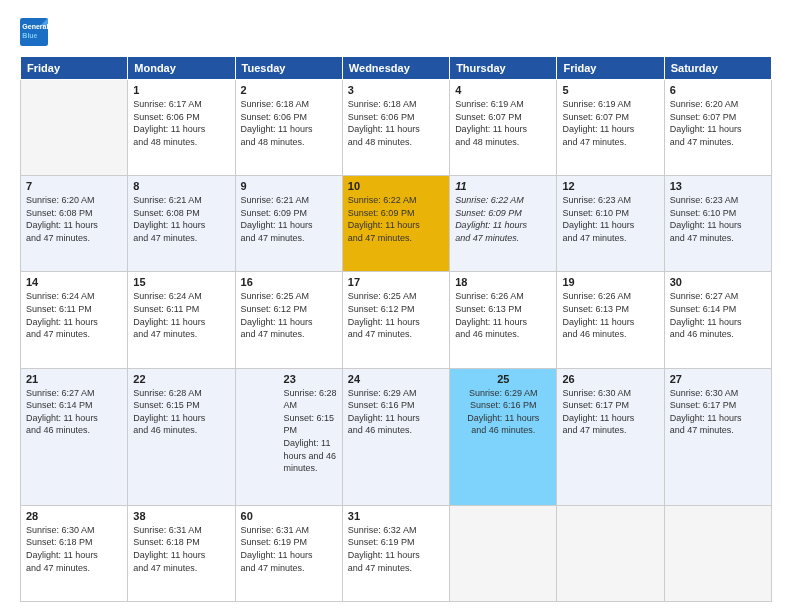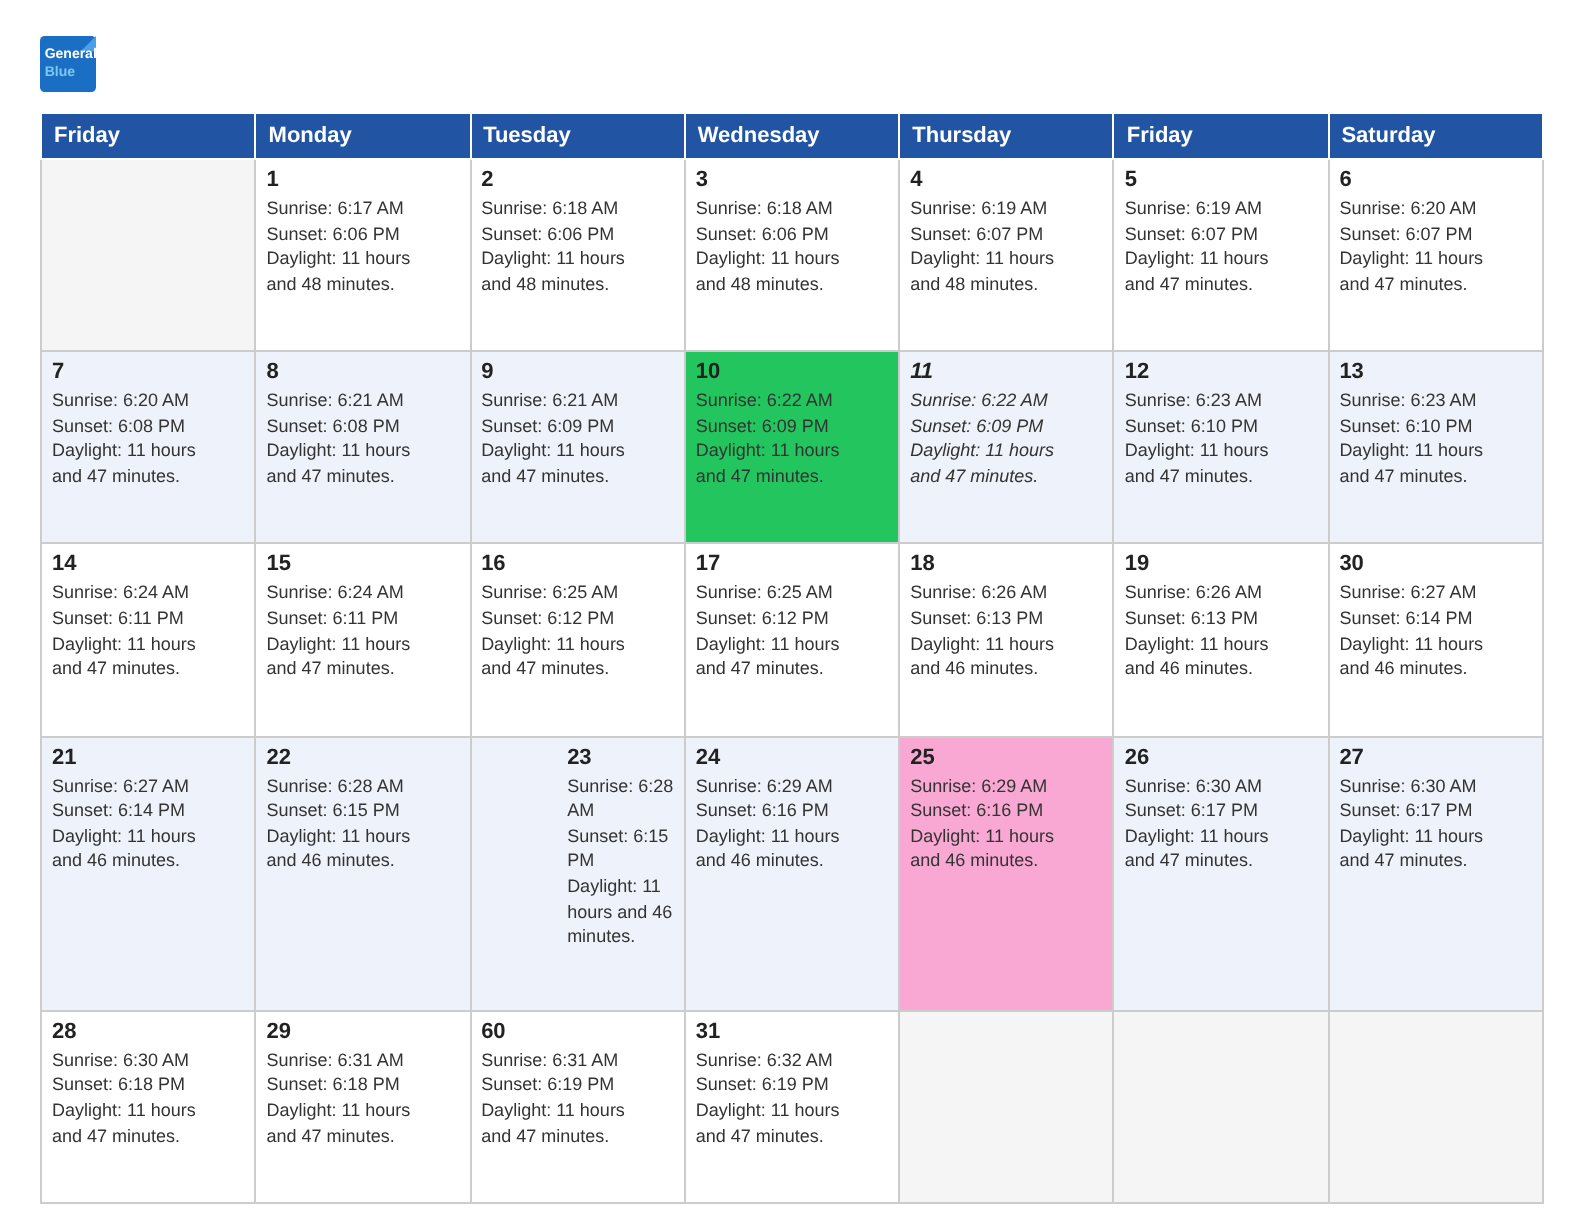--- a/index.html
+++ b/index.html
@@ -158,21 +158,21 @@
             <div class="day-info">Sunrise: 6:20 AM<br>Sunset: 6:08 PM<br>Daylight: 11 hours and&nbsp;47 minutes.</div>
           </td>
           <td style="background: rgb(238, 242, 250);">
             <span class="day-num">8</span>
             <div class="day-info">Sunrise: 6:21 AM<br>Sunset: 6:08 PM<br>Daylight: 11 hours and&nbsp;47 minutes.</div>
           </td>
           <td style="background: rgb(238, 242, 250);">
             <span class="day-num">9</span>
             <div class="day-info">Sunrise: 6:21 AM<br>Sunset: 6:09 PM<br>Daylight: 11 hours and&nbsp;47 minutes.</div>
           </td>
-          <td style="background: #22c55e;">
+          <td style="background: #eab308;">
             <span class="day-num">10</span>
             <div class="day-info">Sunrise: 6:22 AM<br>Sunset: 6:09 PM<br>Daylight: 11 hours and&nbsp;47 minutes.</div>
           </td>
           <td style="background: rgb(238, 242, 250); font-style: italic;">
             <span class="day-num">11</span>
             <div class="day-info">Sunrise: 6:22 AM<br>Sunset: 6:09 PM<br>Daylight: 11 hours and&nbsp;47 minutes.</div>
           </td>
           <td style="background: rgb(238, 242, 250);">
             <span class="day-num">12</span>
             <div class="day-info">Sunrise: 6:23 AM<br>Sunset: 6:10 PM<br>Daylight: 11 hours and&nbsp;47 minutes.</div>
@@ -222,40 +222,40 @@
             <div class="day-info">Sunrise: 6:28 AM<br>Sunset: 6:15 PM<br>Daylight: 11 hours and&nbsp;46 minutes.</div>
           </td>
           <td style="background: rgb(238, 242, 250); padding-left: 48px;">
             <span class="day-num">23</span>
             <div class="day-info">Sunrise: 6:28 AM<br>Sunset: 6:15 PM<br>Daylight: 11 hours and&nbsp;46 minutes.</div>
           </td>
           <td style="background: rgb(238, 242, 250);">
             <span class="day-num">24</span>
             <div class="day-info">Sunrise: 6:29 AM<br>Sunset: 6:16 PM<br>Daylight: 11 hours and&nbsp;46 minutes.</div>
           </td>
-          <td style="background: #f9a8d4;">
+          <td style="background: #7dd3fc; text-align: center;">
             <span class="day-num">25</span>
             <div class="day-info">Sunrise: 6:29 AM<br>Sunset: 6:16 PM<br>Daylight: 11 hours and&nbsp;46 minutes.</div>
           </td>
           <td style="background: rgb(238, 242, 250);">
             <span class="day-num">26</span>
             <div class="day-info">Sunrise: 6:30 AM<br>Sunset: 6:17 PM<br>Daylight: 11 hours and&nbsp;47 minutes.</div>
           </td>
           <td style="background: rgb(238, 242, 250);">
             <span class="day-num">27</span>
             <div class="day-info">Sunrise: 6:30 AM<br>Sunset: 6:17 PM<br>Daylight: 11 hours and&nbsp;47 minutes.</div>
           </td>
         </tr>
         <tr>
           <td>
             <span class="day-num">28</span>
             <div class="day-info">Sunrise: 6:30 AM<br>Sunset: 6:18 PM<br>Daylight: 11 hours and&nbsp;47 minutes.</div>
           </td>
           <td>
-            <span class="day-num">29</span>
+            <span class="day-num">38</span>
             <div class="day-info">Sunrise: 6:31 AM<br>Sunset: 6:18 PM<br>Daylight: 11 hours and&nbsp;47 minutes.</div>
           </td>
           <td>
             <span class="day-num">60</span>
             <div class="day-info">Sunrise: 6:31 AM<br>Sunset: 6:19 PM<br>Daylight: 11 hours and&nbsp;47 minutes.</div>
           </td>
           <td>
             <span class="day-num">31</span>
             <div class="day-info">Sunrise: 6:32 AM<br>Sunset: 6:19 PM<br>Daylight: 11 hours and&nbsp;47 minutes.</div>
           </td>

